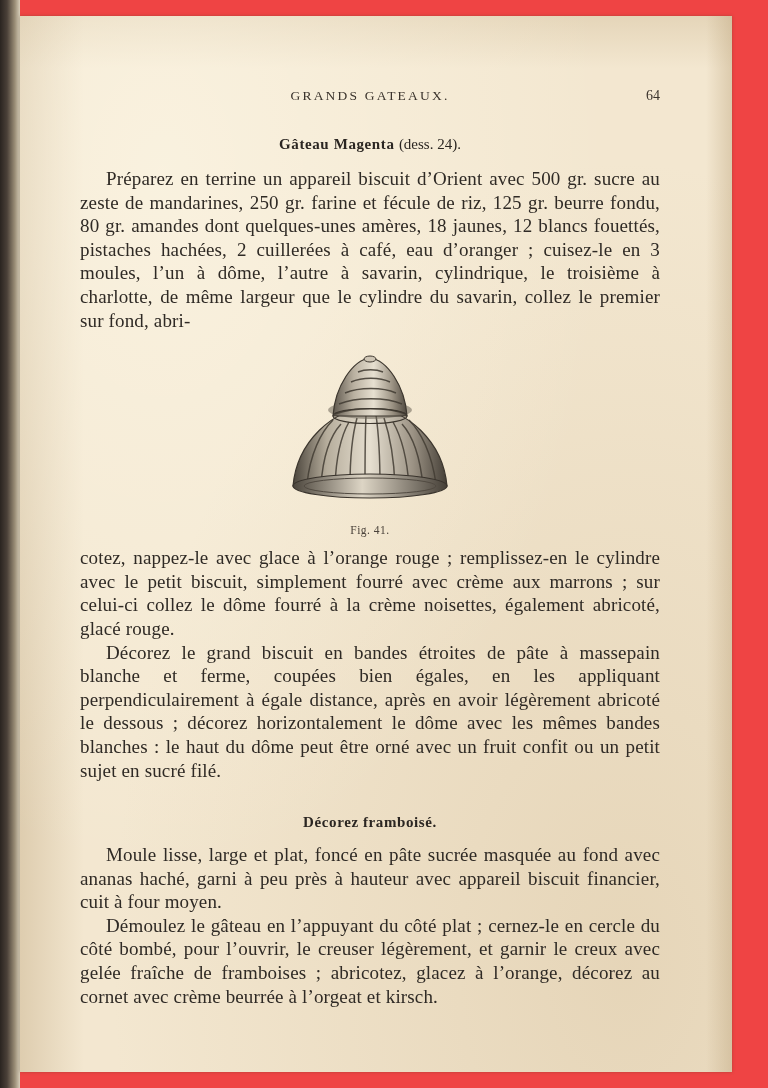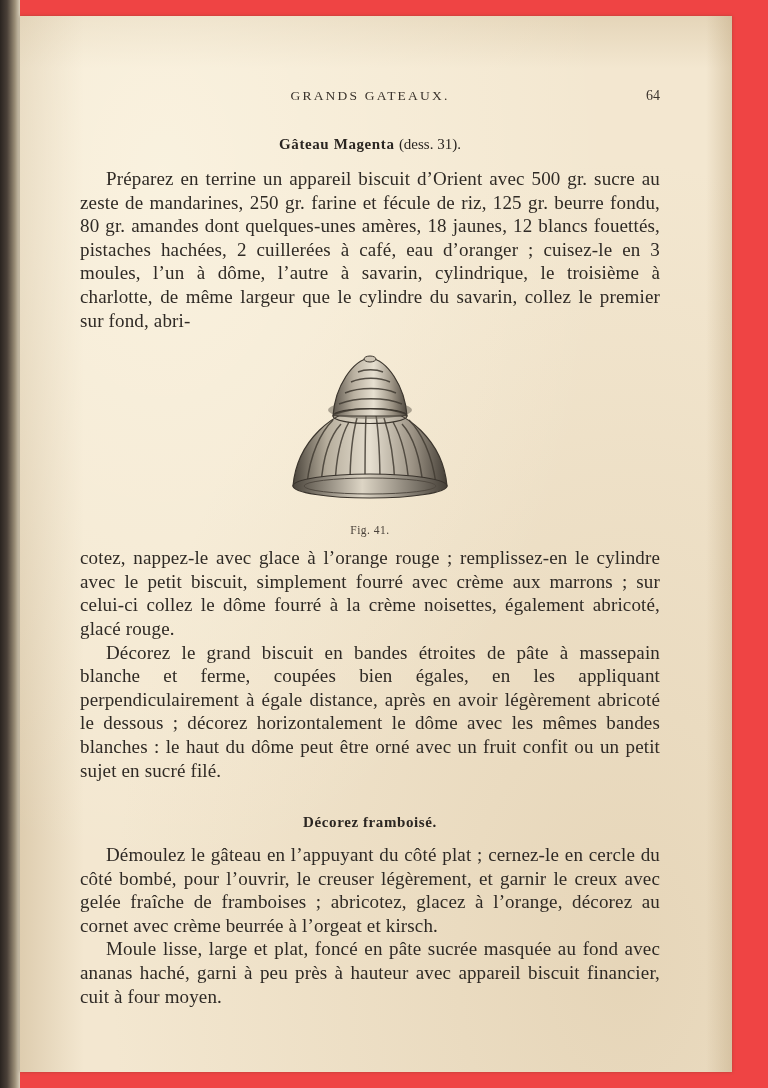--- a/index.html
+++ b/index.html
@@ -142,21 +142,21 @@
   <div id="page">
     <div id="content">
 
       <div class="running-head">
         <div class="running-title">GRANDS GATEAUX.</div>
         <div class="folio">64</div>
       </div>
 
       <h2 class="recipe-title">
         <span>Gâteau  Magenta</span>
-        <span class="fig-ref">(dess. 31).</span>
+        <span class="fig-ref">(dess. 24).</span>
       </h2>
 
       <p class="body">Préparez en terrine un appareil biscuit d’Orient avec 500 gr. sucre au zeste de mandarines, 250 gr. farine et fécule de riz, 125 gr. beurre fondu, 80 gr. amandes dont quelques-unes amères, 18 jaunes, 12 blancs fouettés, pistaches hachées, 2 cuillerées à café, eau d’oranger ; cuisez-le en 3 moules, l’un à dôme, l’autre à savarin, cylindrique, le troisième à charlotte, de même largeur que le cylindre du savarin, collez le premier sur fond, abri-</p>
 
       <figure class="figure">
         <div class="mould-wrap">
           <svg viewBox="0 0 230 172" width="230" height="172">
             <defs>
               <linearGradient id="domeShade" x1="0" y1="0" x2="1" y2="0">
                 <stop offset="0%" stop-color="#5d564c"></stop>
@@ -219,18 +219,18 @@
 
       <p class="body cont">cotez, nappez-le avec glace à l’orange rouge ; remplissez-en le cylindre avec le petit biscuit, simplement fourré avec crème aux marrons ; sur celui-ci collez le dôme fourré à la crème noisettes, également abricoté, glacé rouge.</p>
       <p class="body">Décorez le grand biscuit en bandes étroites de pâte à massepain blanche et ferme, coupées bien égales, en les appliquant perpendiculairement à égale distance, après en avoir légèrement abricoté le dessous ; décorez horizontalement le dôme avec les mêmes bandes blanches : le haut du dôme peut être orné avec un fruit confit ou un petit sujet en sucré filé.</p>
 
       <div class="section-gap"></div>
 
       <h2 class="recipe-title second">
         <span>Décorez framboisé.</span>
       </h2>
 
+      <p class="body">Moule lisse, large et plat, foncé en pâte sucrée masquée au fond avec ananas haché, garni à peu près à hauteur avec appareil biscuit financier, cuit à four moyen.</p>
       <p class="body">Démoulez le gâteau en l’appuyant du côté plat ; cernez-le en cercle du côté bombé, pour l’ouvrir, le creuser légèrement, et garnir le creux avec gelée fraîche de framboises ; abricotez, glacez à l’orange, décorez au cornet avec crème beurrée à l’orgeat et kirsch.</p>
-      <p class="body">Moule lisse, large et plat, foncé en pâte sucrée masquée au fond avec ananas haché, garni à peu près à hauteur avec appareil biscuit financier, cuit à four moyen.</p>
 
     </div>
   </div>
 </div>
 
 </body></html>

